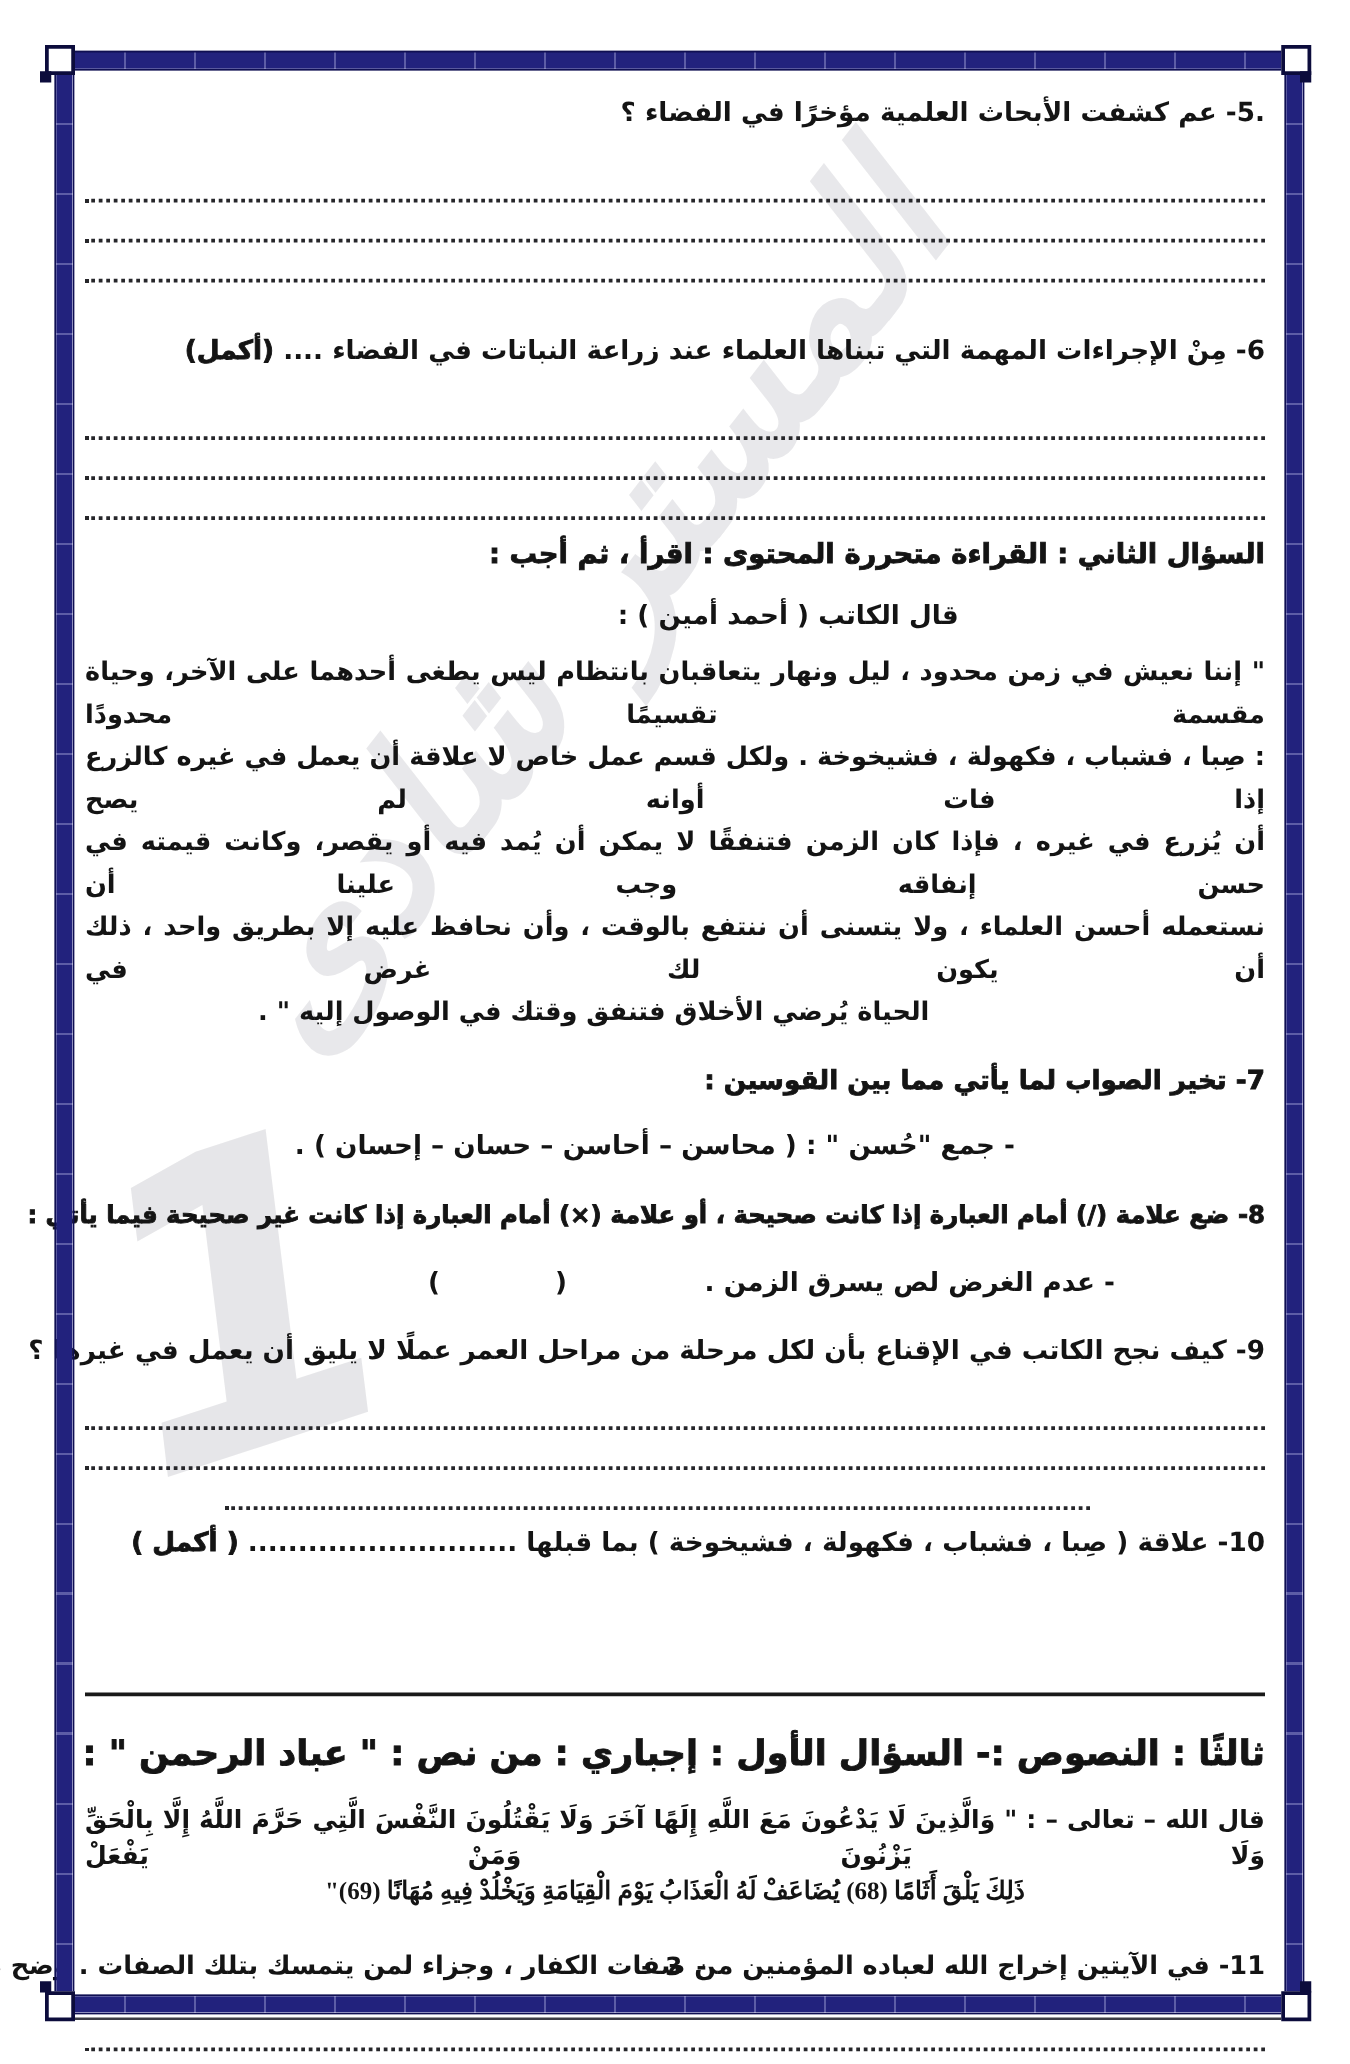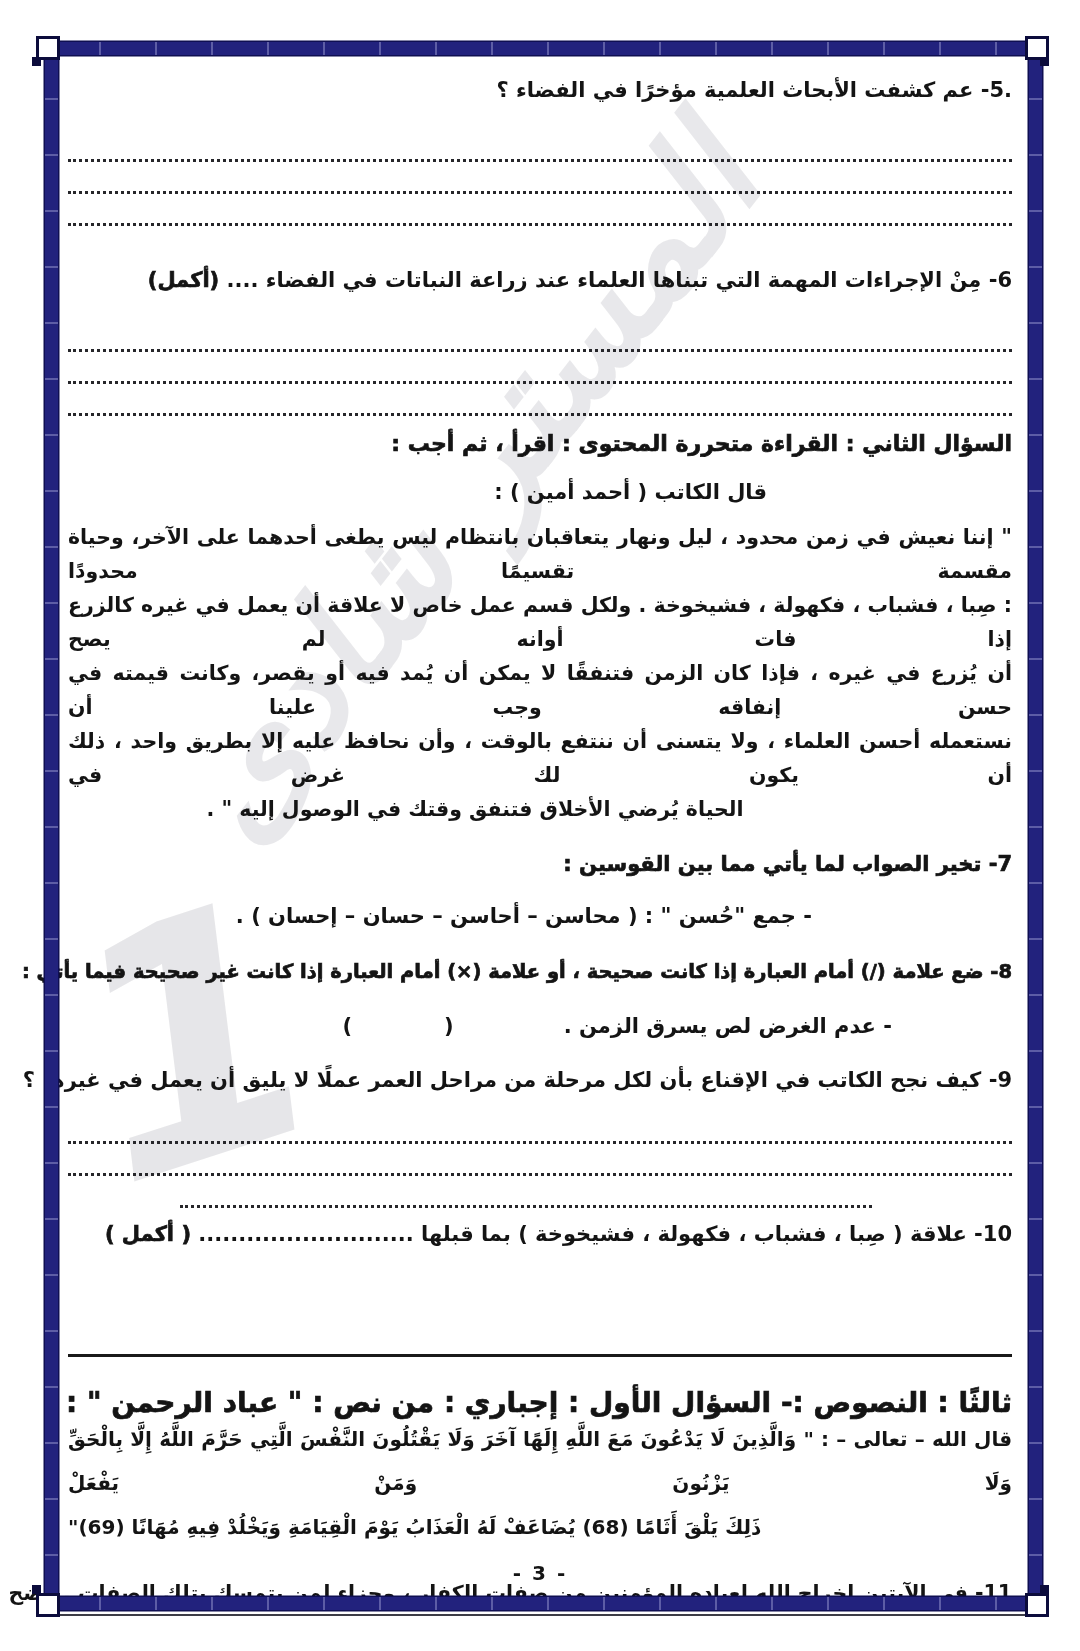--- a/index.html
+++ b/index.html
@@ -61,23 +61,23 @@
   .q8-title{margin-top:28px;font-size:19.5px;}
   .q8row{margin-top:26px;display:flex;gap:110px;padding-right:120px;}
   .q8-answer{direction:ltr;white-space:pre;}
   .q8-answer .gap{display:inline-block;width:92px;}
   .q9{margin-top:26px;}
   .dots-q9{margin-top:18px;}
   .dot-indent{margin-right:140px;margin-left:112px;}
   .q10{margin-top:12px;}
   .separator{margin-top:106px;border-top:3px solid #191919;height:0;}
   .s3-title{margin-top:32px;}
-  .verse{font-size:20px;line-height:44px;}
+  .verse{margin-top:24px;font-size:20px;line-height:29px;}
   .verse .just{text-align:justify;text-align-last:justify;}
-  .verse .v-last{text-align:left;}
+  .verse .v-last{text-align:center;font-family:Liberation Serif, serif;}
   .q11{margin-top:30px;font-size:20.5px;}
   .dots-q11{margin-top:24px;}
   .dotline4{height:28px;border-bottom:3px dotted #26262a;}
   .pagenum{position:absolute;bottom:66px;left:0;right:0;text-align:center;
     z-index:2;font-size:20px;direction:ltr;letter-spacing:2px;}
 </style>
 </head>
 <body>
 
 <div class="page">

